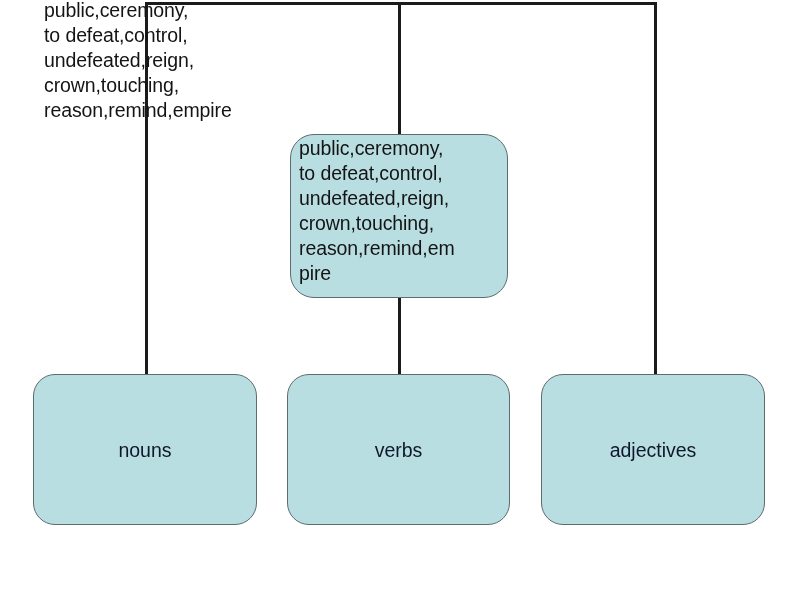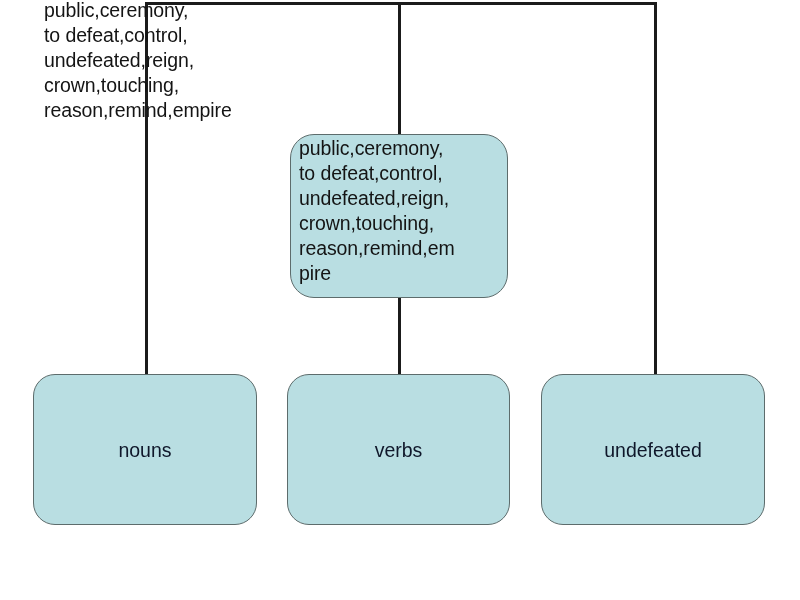--- a/index.html
+++ b/index.html
@@ -131,16 +131,16 @@
 
   <div class="node" id="node-nouns">
     <div class="node-label">nouns</div>
   </div>
 
   <div class="node" id="node-verbs">
     <div class="node-label">verbs</div>
   </div>
 
   <div class="node" id="node-adjectives">
-    <div class="node-label">undefeated</div>
+    <div class="node-label">adjectives</div>
   </div>
 
 </div>
 
 </body></html>

